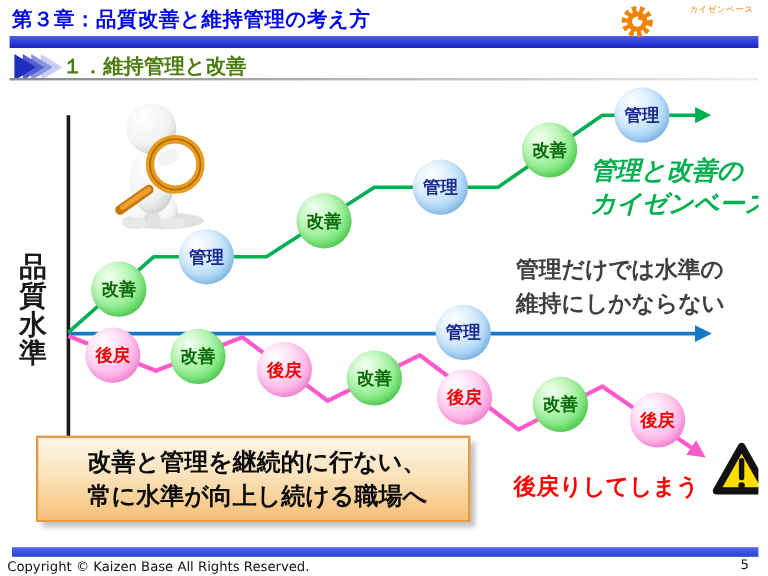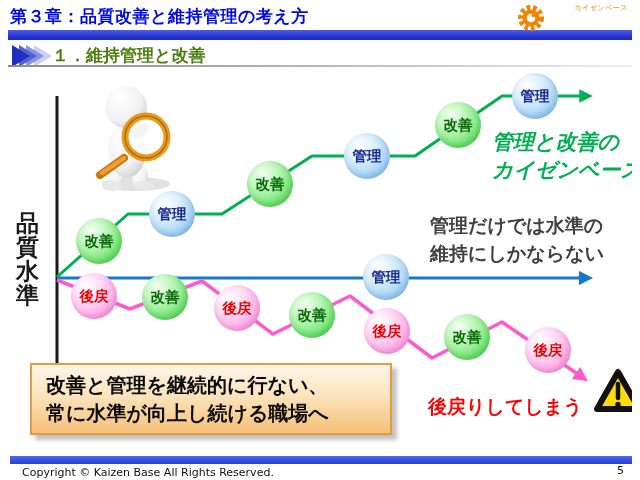--- a/index.html
+++ b/index.html
@@ -35,25 +35,25 @@
   .ann{position:absolute;font-weight:bold;z-index:3;white-space:nowrap;}
   .ann span{display:block;}
   .ann-green{left:492px;top:128px;font-size:21px;line-height:28px;color:#00b050;font-style:italic;}
   .ann-blue{left:430px;top:211px;font-size:19px;line-height:28px;color:#404040;}
   .ann-red{left:428px;top:392px;font-size:19px;line-height:28px;color:#ff0000;}
 
   .callout-box{position:absolute;left:30px;top:363px;width:362px;height:72px;border:2px solid #e49b42;
     background:linear-gradient(180deg,#fef6e8 0%,#fbe3bc 45%,#f6c078 100%);
     box-shadow:5px 5px 4px rgba(120,120,120,.45);z-index:3;
     display:flex;flex-direction:column;justify-content:center;padding-left:14px;box-sizing:border-box;}
-  .callout-box span{display:block;font-size:20px;font-weight:bold;color:#0a0a0a;line-height:28px;white-space:nowrap;}
+  .callout-box span{display:block;font-size:20px;font-weight:bold;color:#0a0a0a;line-height:28px;white-space:nowrap;margin-left:27px;}
 
   
   .footer-bar{position:absolute;left:10px;top:456px;width:628px;height:8px;background:linear-gradient(180deg,#5568ea 0%,#3350e0 60%,#2b43c8 100%);z-index:4;}
-  .copyright{position:absolute;left:22px;top:466px;font-size:11px;color:#111;z-index:4;}
+  .copyright{position:absolute;left:6px;top:466px;font-size:11px;color:#111;z-index:4;}
   .page-number{position:absolute;right:8px;top:464px;font-size:11px;color:#111;z-index:4;}
 </style>
 </head>
 <body>
 
 <div class="slide">
 
   <div class="title">第３章：品質改善と維持管理の考え方</div>
   <div class="title-bar"></div>
 

